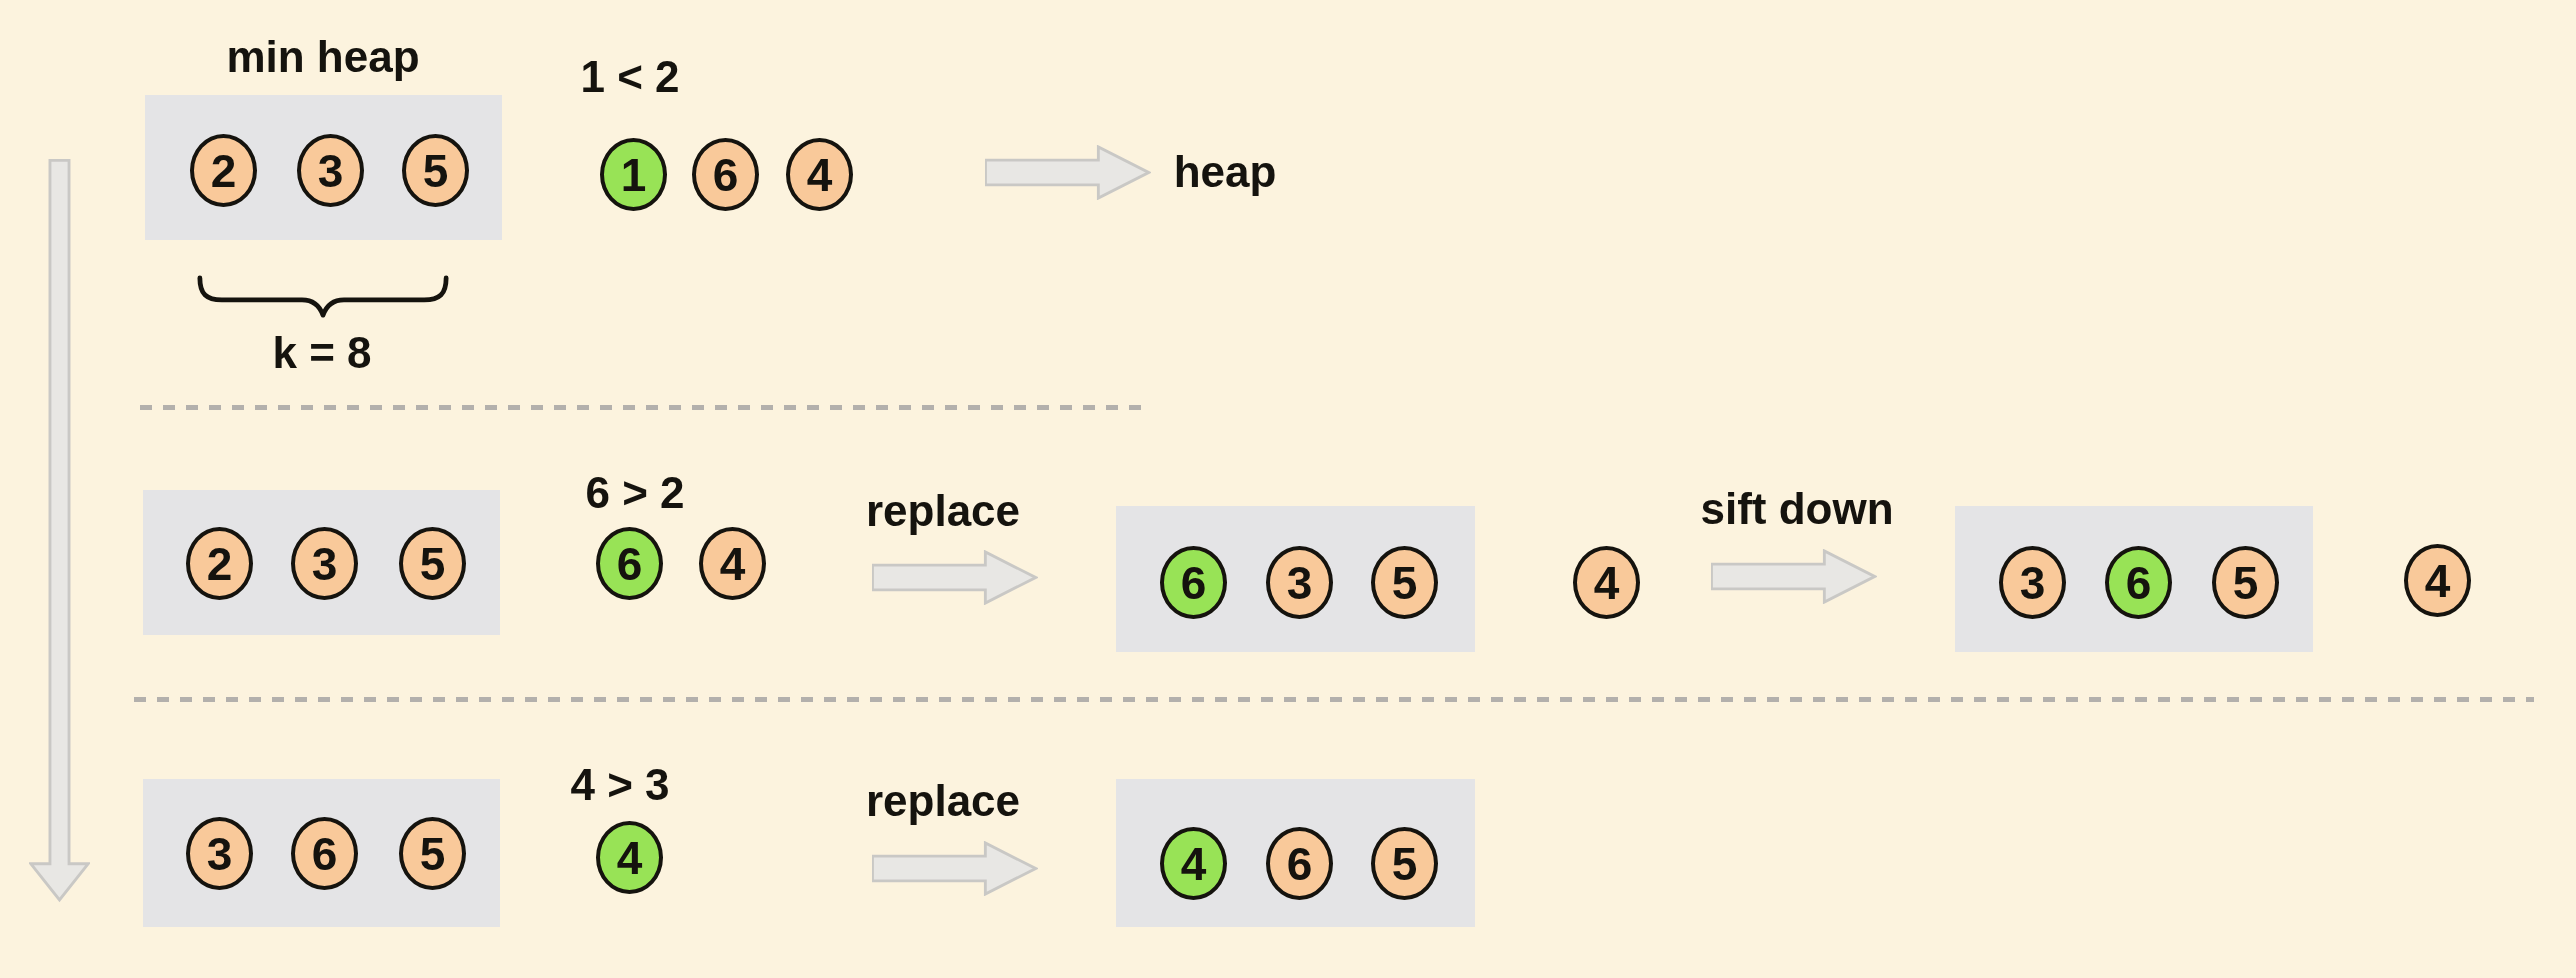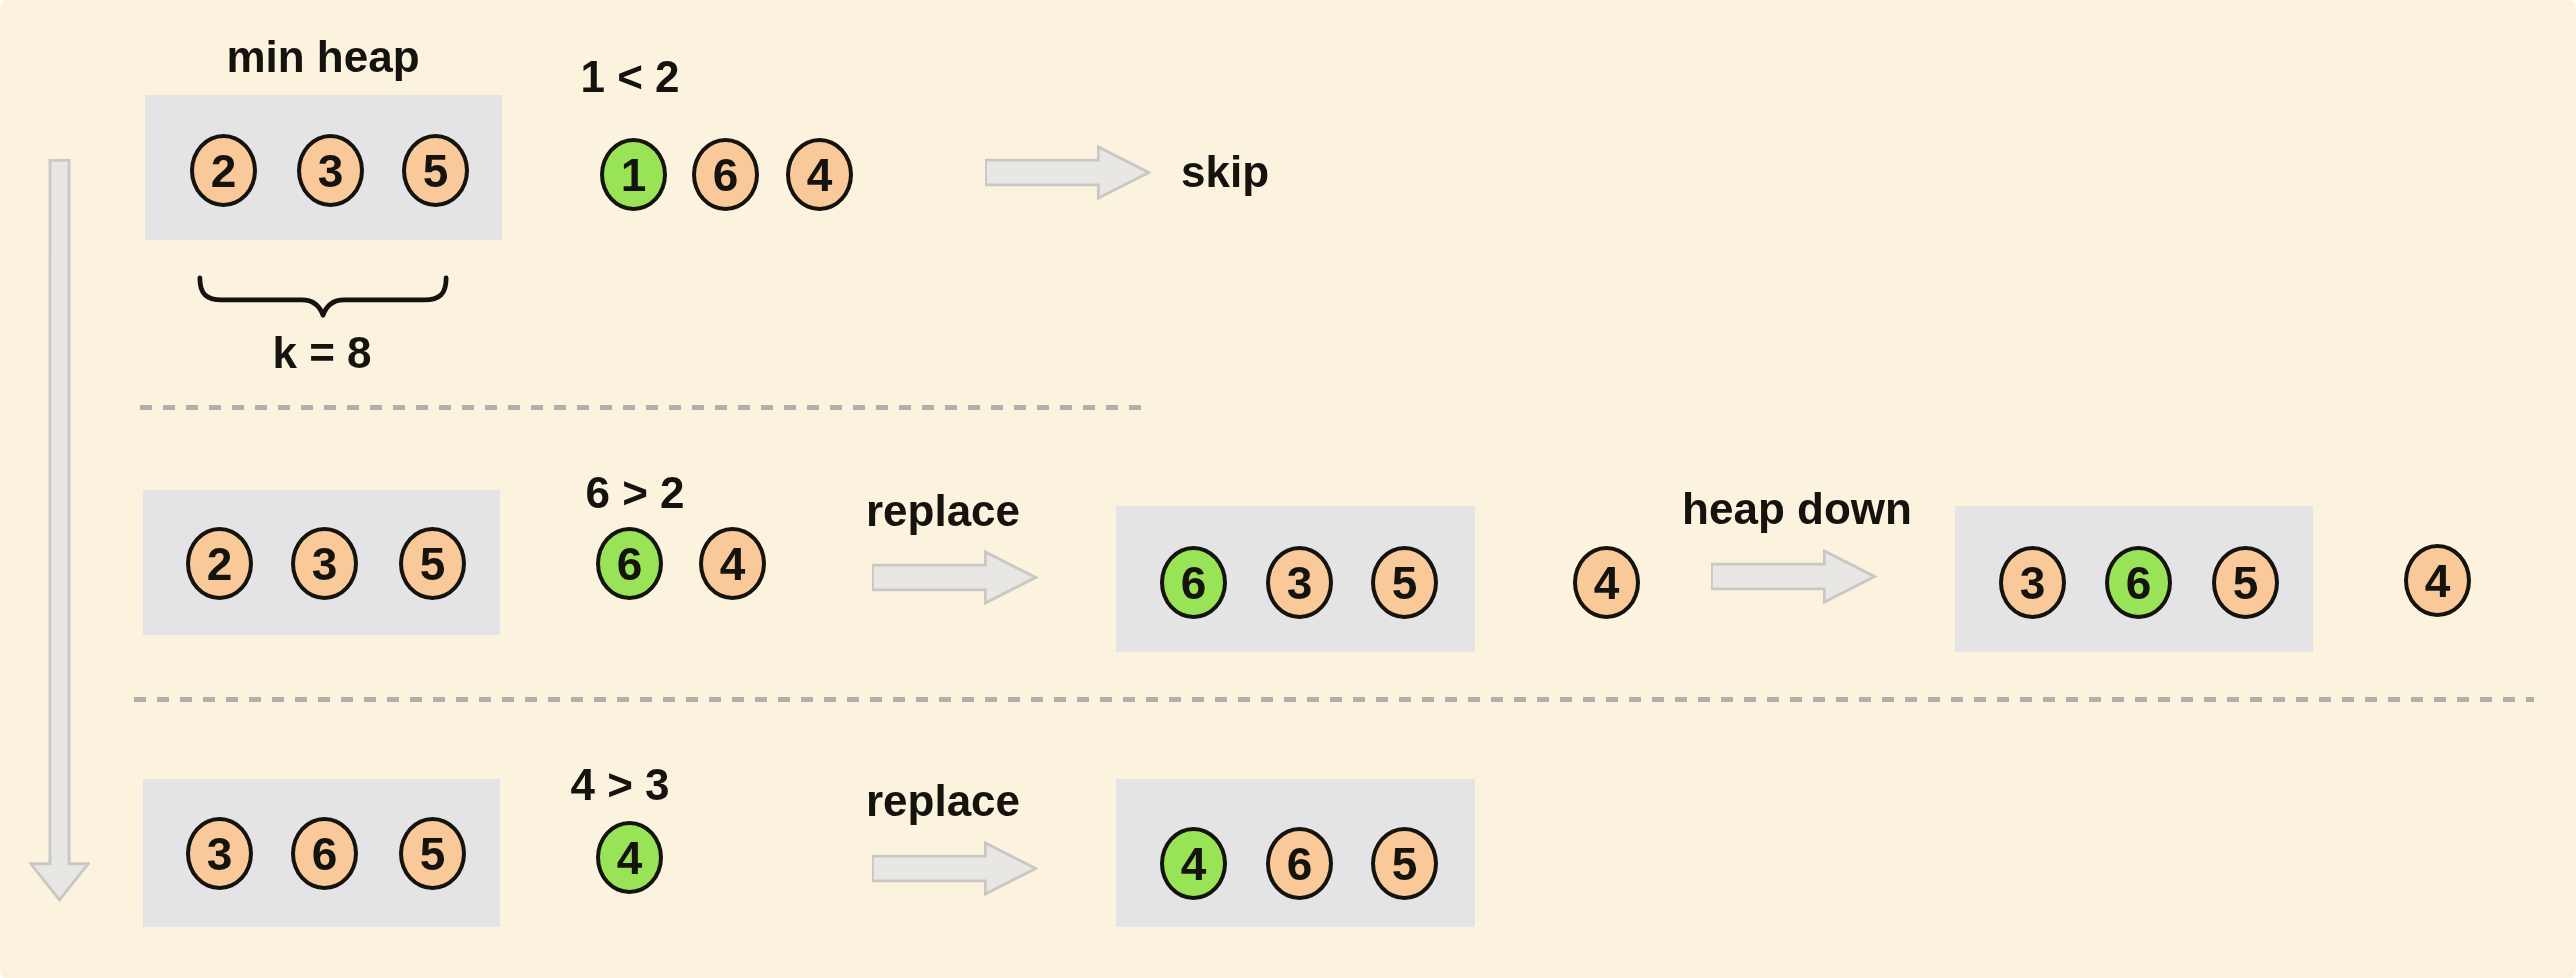--- a/index.html
+++ b/index.html
@@ -2,21 +2,20 @@
 <html style="--background: #fcf3de; --box: #e4e4e6; --node_orange: #f9c99a; --node_green: #98e356; --node_border: #15130e; --arrow_fill: #e8e7e4; --arrow_stroke: #c9c8c5; --dash: #b3b0ac; --text: #15130e;"><head>
 <meta charset="utf-8">
 <style>
   html,body{margin:0;padding:0;}
   .canvas{
     position:relative;
     width:2576px;height:979px;
     background:var(--background,#fcf3de);
     font-family:"Liberation Sans",sans-serif;
     overflow:hidden;
-    border-radius:8px;
   }
   .lbl{
     position:absolute;
     transform:translateX(-50%);
     font-size:44px;font-weight:bold;line-height:1;
     color:var(--text,#15130e);
     white-space:nowrap;
   }
   .box{
     position:absolute;
@@ -66,21 +65,21 @@
   <div class="lbl" style="left:322px;top:331px">k = 8</div>
 
   <div class="lbl" style="left:630px;top:55px">1 &lt; 2</div>
   <div class="node green" style="left:600px;top:138px">1</div>
   <div class="node" style="left:692px;top:138px">6</div>
   <div class="node" style="left:786px;top:138px">4</div>
 
   <svg class="arrow" style="left:985px;top:145px" width="166" height="55" viewBox="0 0 174 58">
     <path d="M0 16 L119 16 L119 2 L172 29 L119 56 L119 42 L0 42 Z"></path>
   </svg>
-  <div class="lbl" style="left:1225px;top:150px">skip</div>
+  <div class="lbl" style="left:1225px;top:150px">heap</div>
 
   <div class="dash" style="left:140px;top:405px;width:1001px"></div>
 
   <div class="box" style="left:143px;top:490px;width:357px;height:145px"></div>
   <div class="node" style="left:186px;top:527px">2</div>
   <div class="node" style="left:291px;top:527px">3</div>
   <div class="node" style="left:399px;top:527px">5</div>
 
   <div class="lbl" style="left:635px;top:471px">6 &gt; 2</div>
   <div class="node green" style="left:596px;top:527px">6</div>
@@ -90,21 +89,21 @@
   <svg class="arrow" style="left:872px;top:550px" width="166" height="55" viewBox="0 0 174 58">
     <path d="M0 16 L119 16 L119 2 L172 29 L119 56 L119 42 L0 42 Z"></path>
   </svg>
 
   <div class="box" style="left:1116px;top:506px;width:359px;height:146px"></div>
   <div class="node green" style="left:1160px;top:546px">6</div>
   <div class="node" style="left:1266px;top:546px">3</div>
   <div class="node" style="left:1371px;top:546px">5</div>
   <div class="node" style="left:1573px;top:546px">4</div>
 
-  <div class="lbl" style="left:1797px;top:487px">heap down</div>
+  <div class="lbl" style="left:1797px;top:487px">sift down</div>
   <svg class="arrow" style="left:1711px;top:549px" width="166" height="55" viewBox="0 0 174 58">
     <path d="M0 16 L119 16 L119 2 L172 29 L119 56 L119 42 L0 42 Z"></path>
   </svg>
 
   <div class="box" style="left:1955px;top:506px;width:358px;height:146px"></div>
   <div class="node" style="left:1999px;top:546px">3</div>
   <div class="node green" style="left:2105px;top:546px">6</div>
   <div class="node" style="left:2212px;top:546px">5</div>
   <div class="node" style="left:2404px;top:544px">4</div>
 

